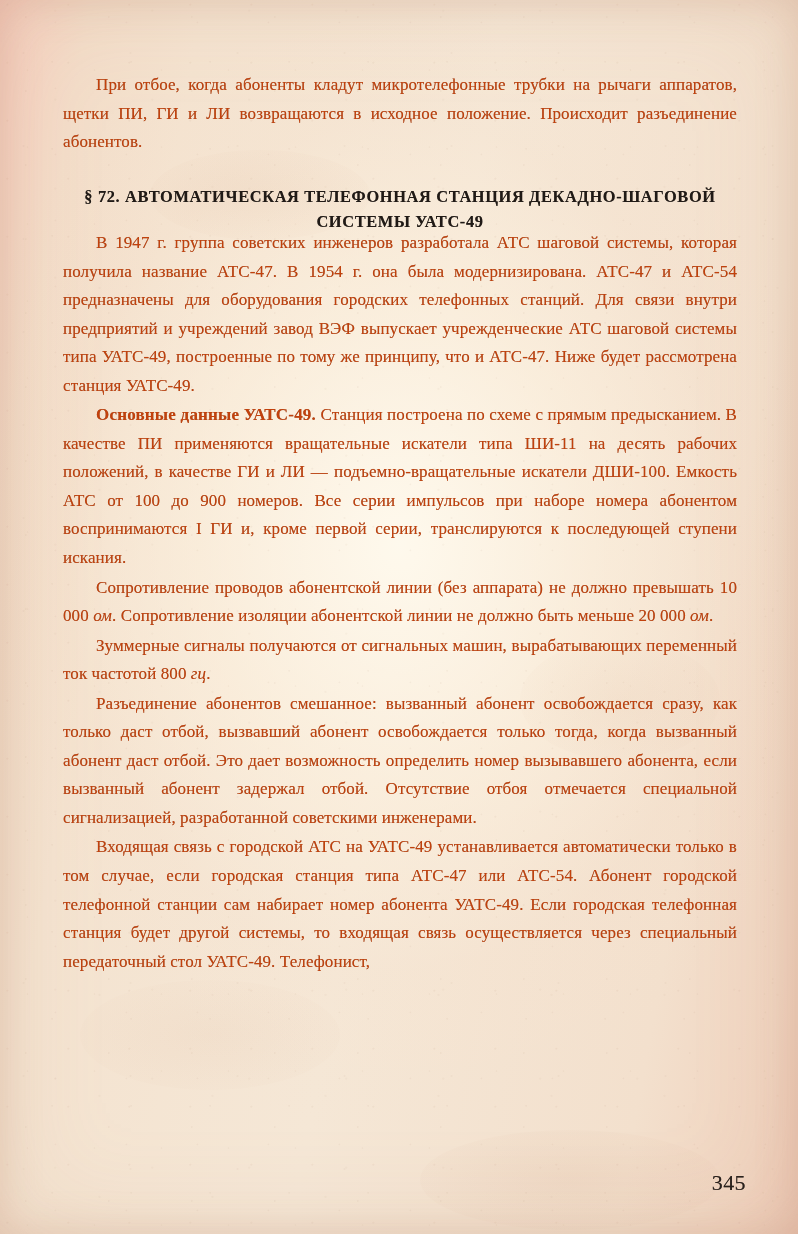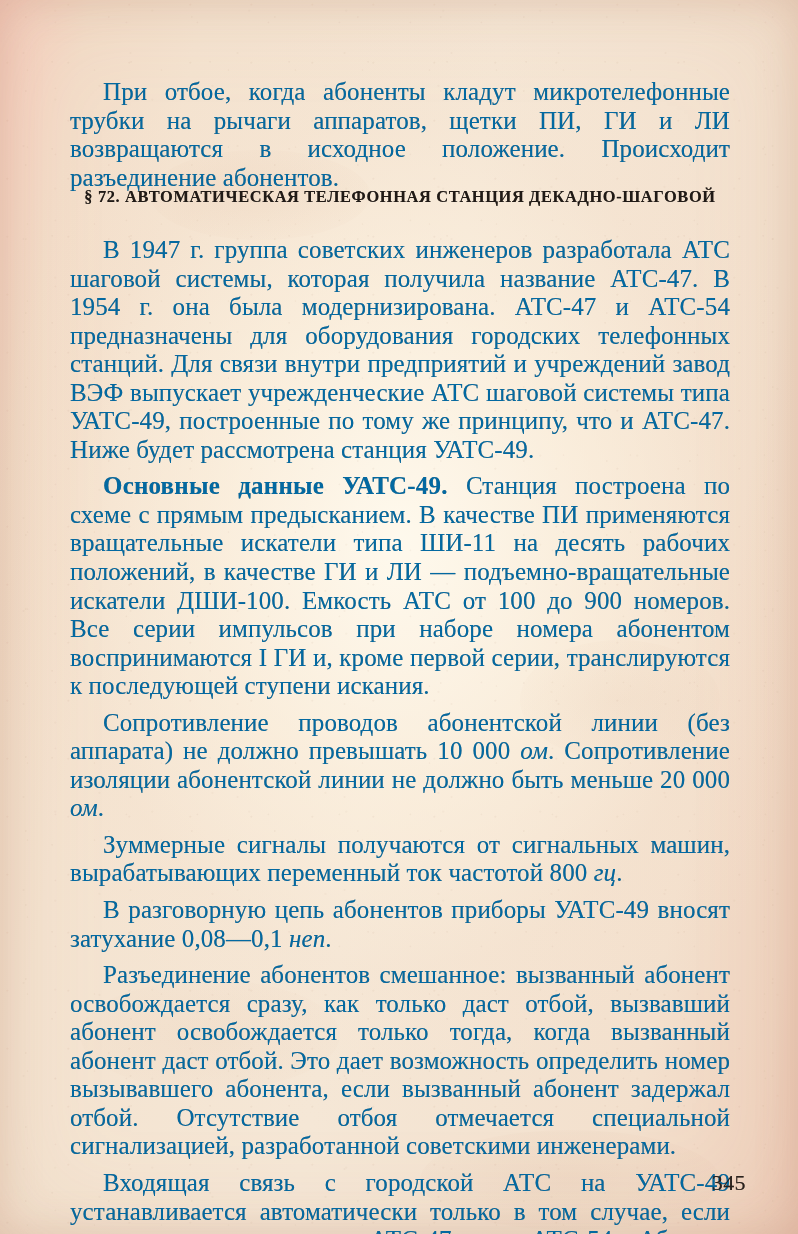--- a/index.html
+++ b/index.html
@@ -69,27 +69,27 @@
   
   .text-column {
     position: absolute;
     left: 62px;
     top: 0;
     width: 676px;
     z-index: 3;
   }
 
   p.para {
-    margin: 8px;
-    font-size: 25px;
+    margin: 1px;
+    font-size: 17px;
     line-height: 28.55px;
     text-align: justify;
     text-indent: 33px;
     letter-spacing: 0.1px;
-    color: #0369a1;
+    color: #c2410c;
     text-shadow: 0 0 0.55px rgba(36,29,25,0.40);
   }
 
   b.run-bold { font-weight: 700; letter-spacing: 0.2px; }
   i.run-unit { font-style: italic; }
 
   
   .section-heading {
     margin: 0;
     font-size: 16.4px;
@@ -154,36 +154,36 @@
 
   <div class="text-column">
 
     <div class="slot-intro">
       <p class="para">При отбое, когда абоненты кладут микротелефонные трубки на рычаги аппаратов, щетки ПИ, ГИ и ЛИ возвращаются в исходное положение. Происходит разъединение абонентов.</p>
     </div>
 
     <div class="slot-heading">
       <h2 class="section-heading">
         <span class="hd-line-1">§ 72. АВТОМАТИЧЕСКАЯ ТЕЛЕФОННАЯ СТАНЦИЯ ДЕКАДНО-ШАГОВОЙ</span>
+        <span class="hd-line-2">СИСТЕМЫ УАТС-49</span>
       </h2>
     </div>
 
     <div class="slot-body">
 
       <p class="para">В 1947 г. группа советских инженеров разработала АТС шаговой системы, которая получила название АТС-47. В 1954 г. она была модернизирована. АТС-47 и АТС-54 предназначены для оборудования городских телефонных станций. Для связи внутри предприятий и учреждений завод ВЭФ выпускает учрежденческие АТС шаговой системы типа УАТС-49, построенные по тому же принципу, что и АТС-47. Ниже будет рассмотрена станция УАТС-49.</p>
 
       <p class="para"><b class="run-bold">Основные данные УАТС-49.</b><span> Станция построена по схеме с прямым предысканием. В качестве ПИ применяются вращательные искатели типа ШИ-11 на десять рабочих положений, в качестве ГИ и ЛИ — подъемно-вращательные искатели ДШИ-100. Емкость АТС от 100 до 900 номеров. Все серии импульсов при наборе номера абонентом воспринимаются I ГИ и, кроме первой серии, транслируются к последующей ступени искания.</span></p>
 
       <p class="para"><span>Сопротивление проводов абонентской линии (без аппарата) не должно превышать 10 000 </span><i class="run-unit">ом</i><span>. Сопротивление изоляции абонентской линии не должно быть меньше 20 000 </span><i class="run-unit">ом</i><span>.</span></p>
 
 
       <p class="para"><span>Зуммерные сигналы получаются от сигнальных машин, вырабатывающих переменный ток частотой 800 </span><i class="run-unit">гц</i><span>.</span></p>
 
 
-      <p class="para"><span>В разговорную цепь абонентов приборы УАТС-49 вносят затухание 0,08—0,1 </span><i class="run-unit">неп</i><span>.</span></p>
 
       <p class="para">Разъединение абонентов смешанное: вызванный абонент освобождается сразу, как только даст отбой, вызвавший абонент освобождается только тогда, когда вызванный абонент даст отбой. Это дает возможность определить номер вызывавшего абонента, если вызванный абонент задержал отбой. Отсутствие отбоя отмечается специальной сигнализацией, разработанной советскими инженерами.</p>
 
 
       <p class="para">Входящая связь с городской АТС на УАТС-49 устанавливается автоматически только в том случае, если городская станция типа АТС-47 или АТС-54. Абонент городской телефонной станции сам набирает номер абонента УАТС-49. Если городская телефонная станция будет другой системы, то входящая связь осуществляется через специальный передаточный стол УАТС-49. Телефонист,</p>
 
     </div>
   </div>
 
   <div class="folio">345</div>

